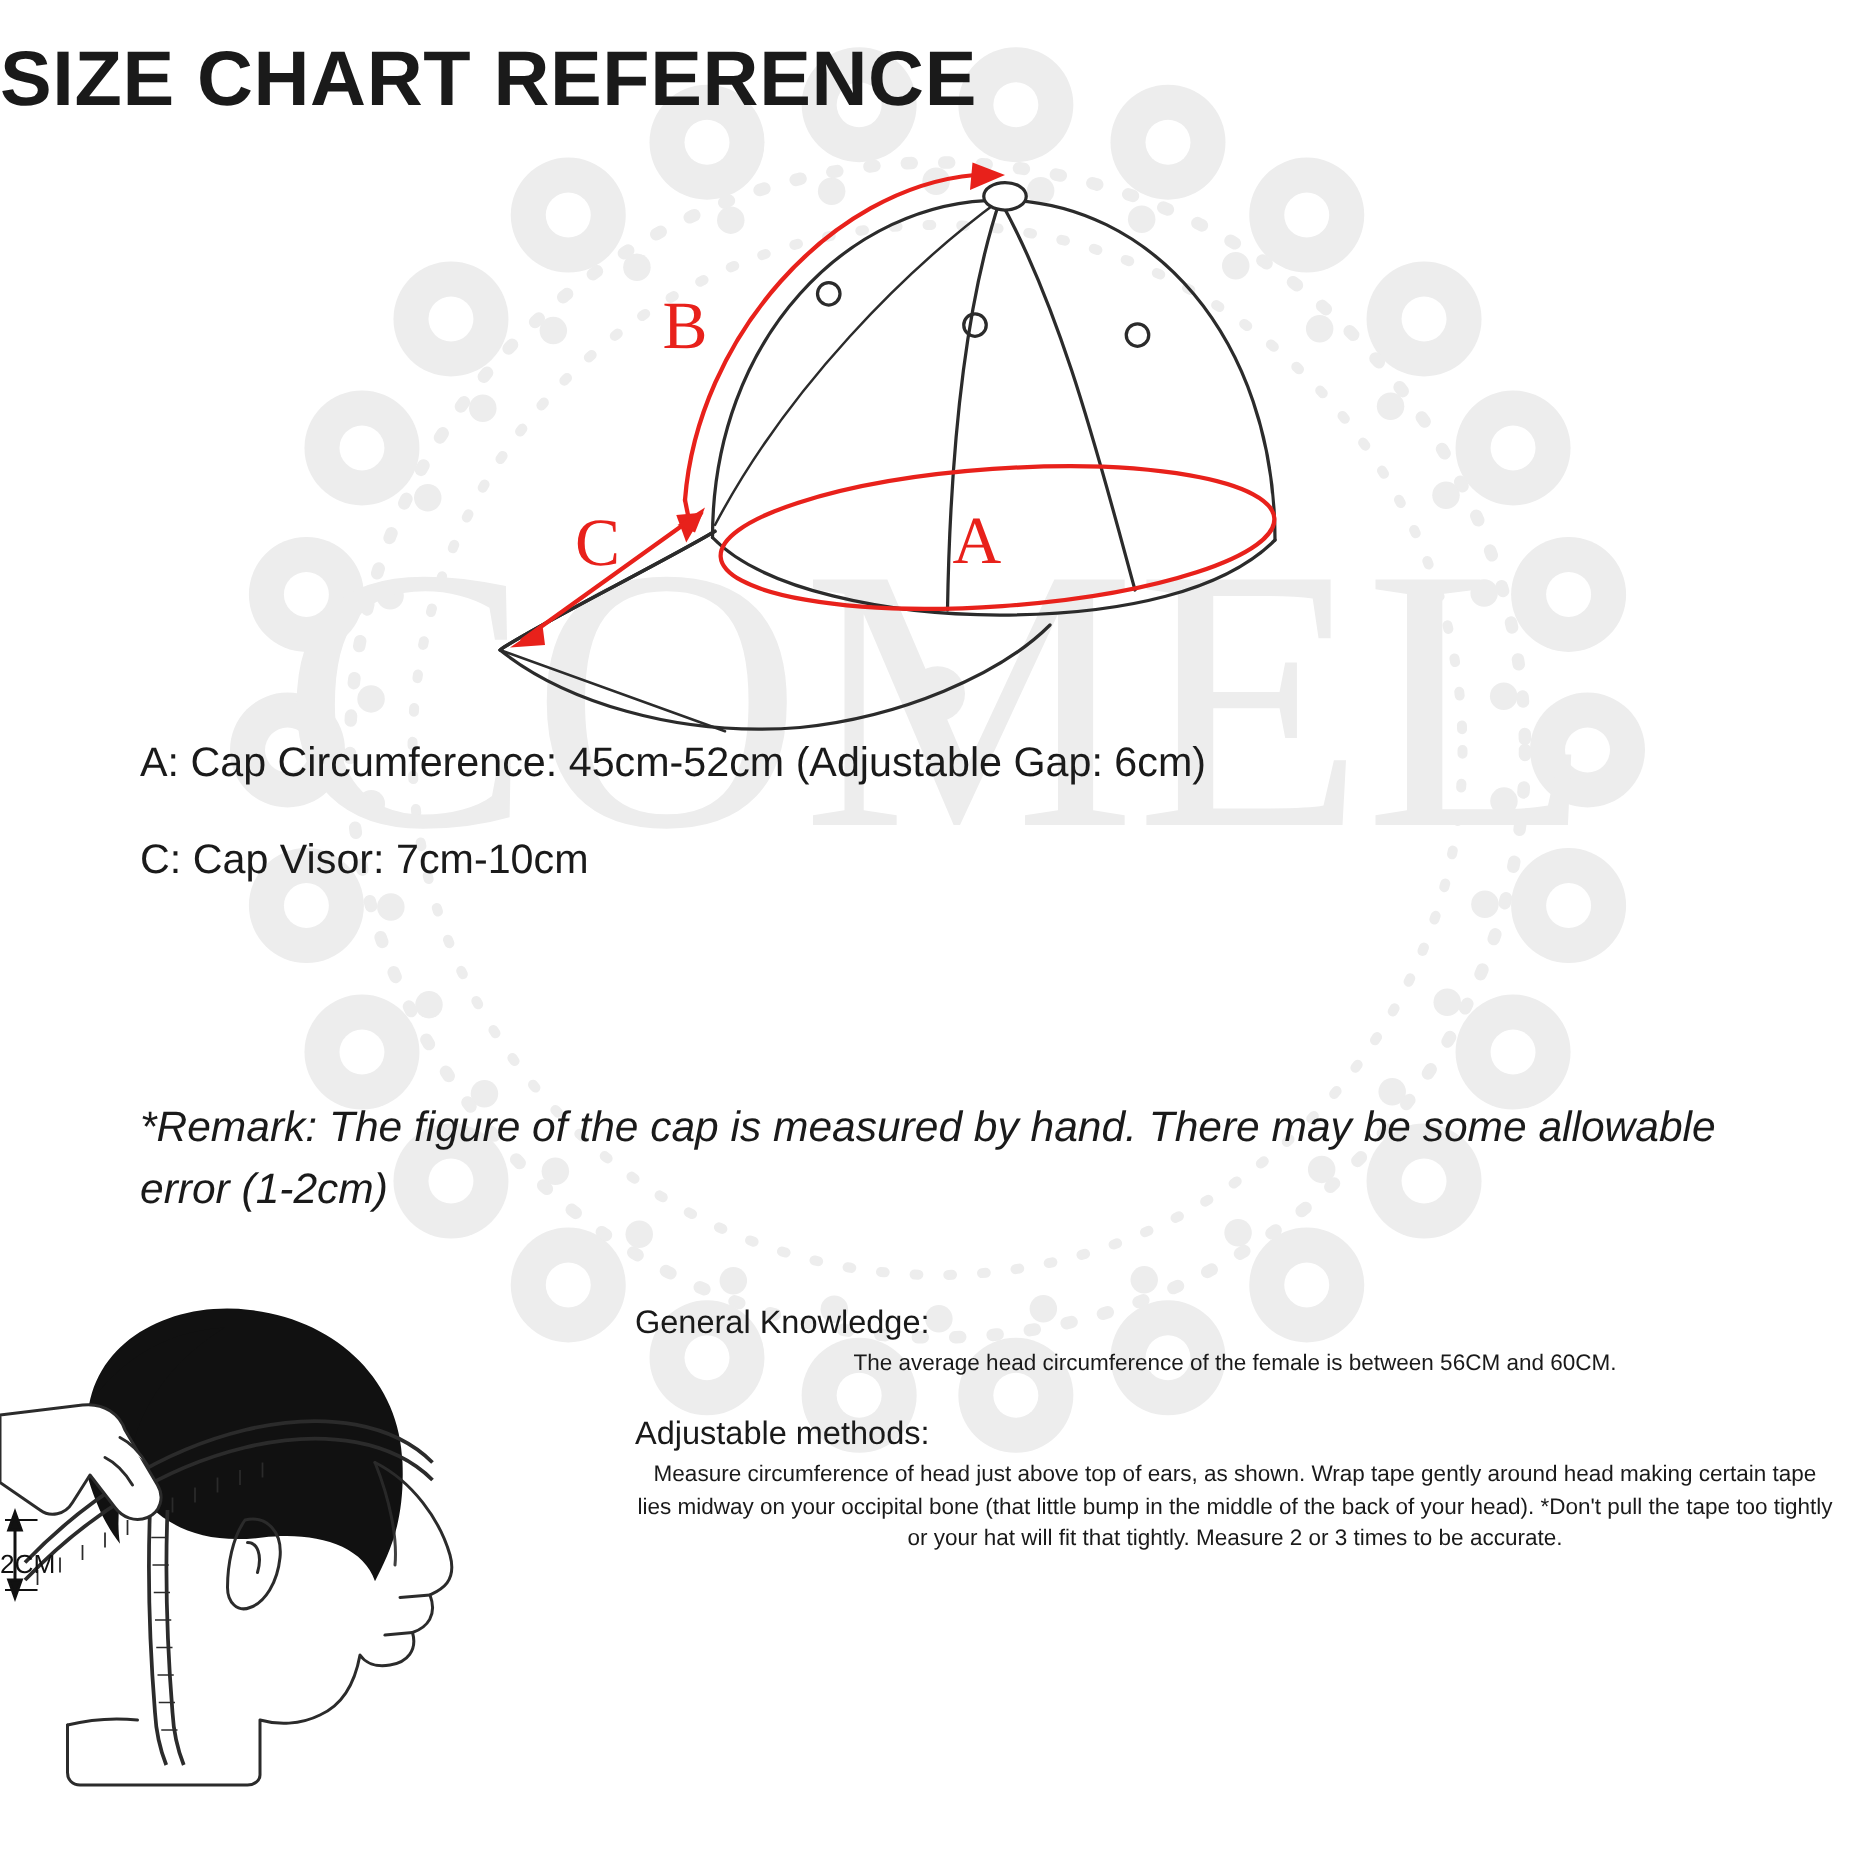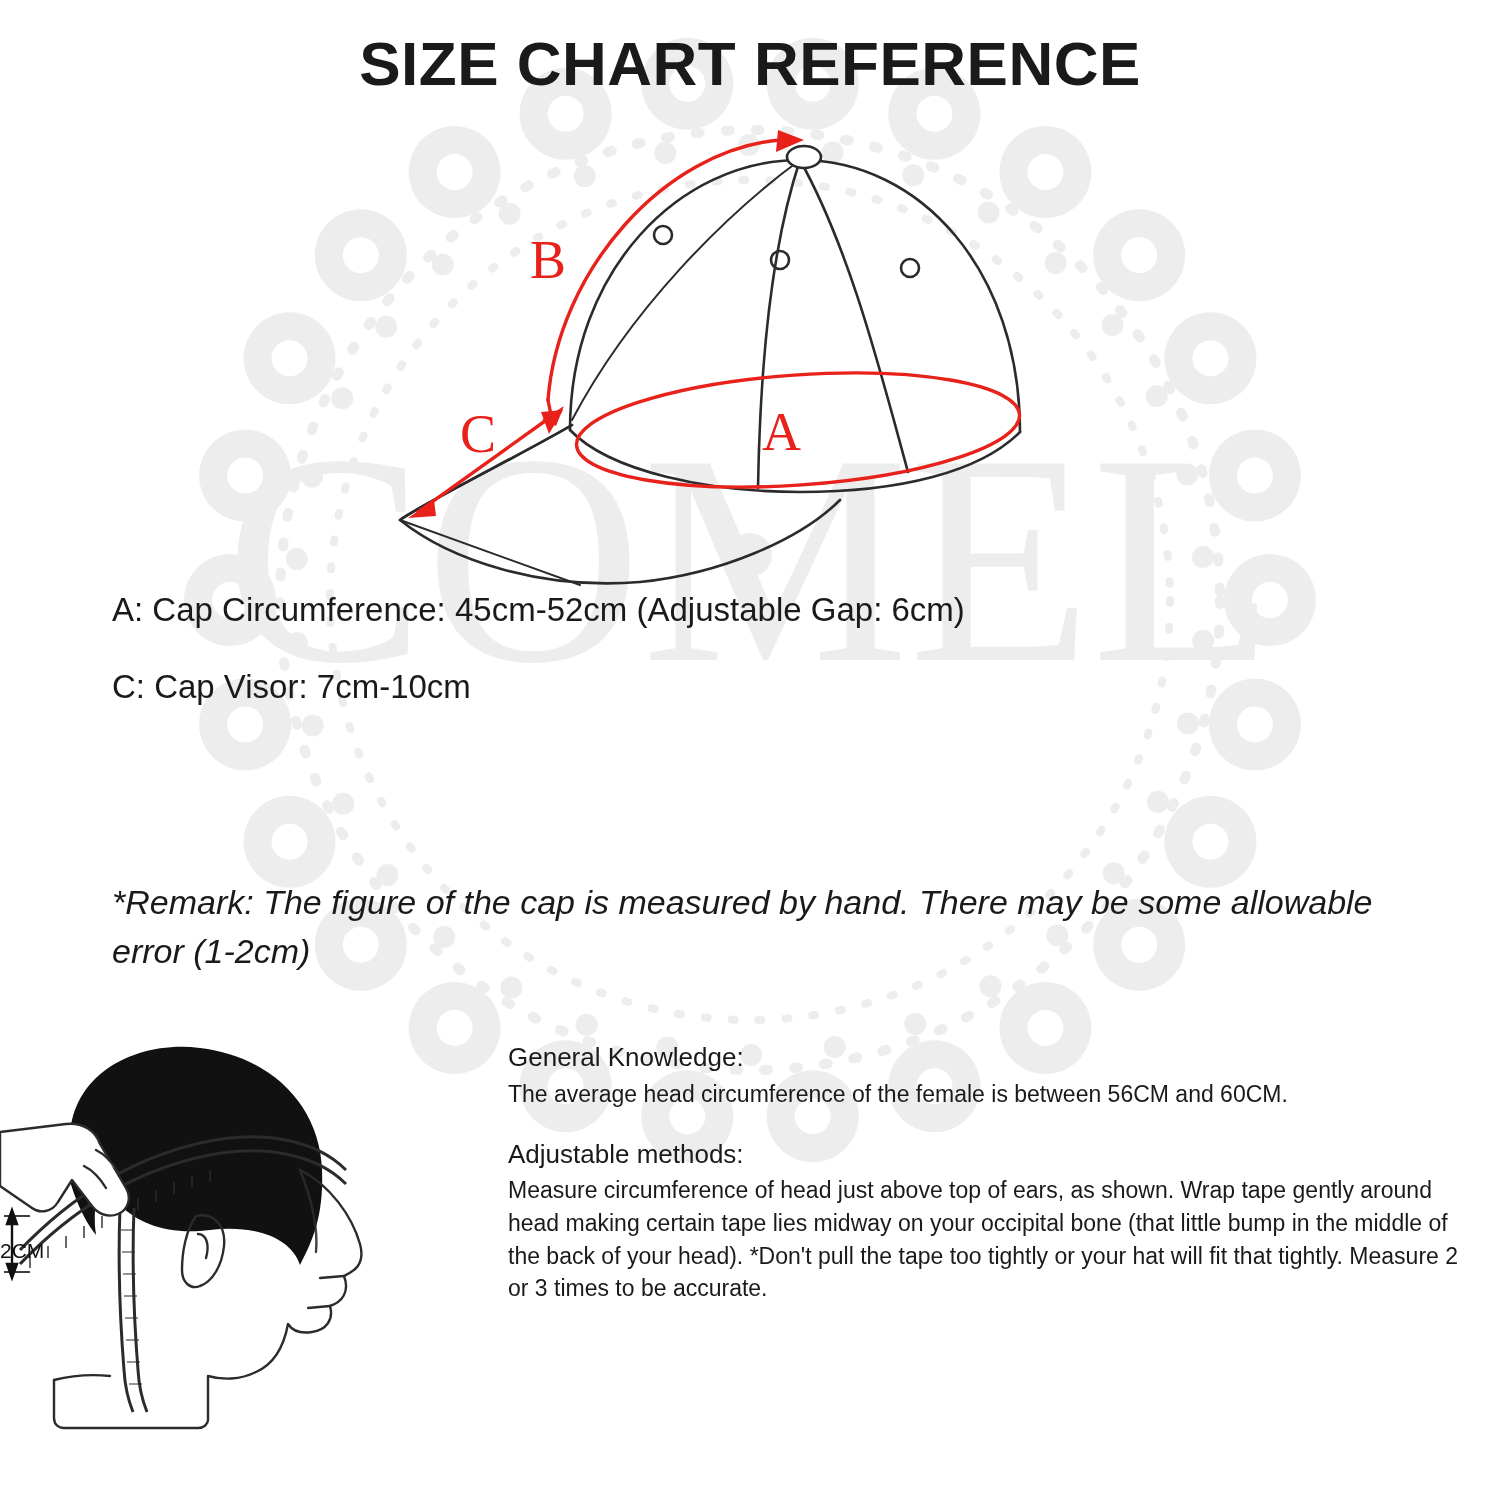--- a/index.html
+++ b/index.html
@@ -27,21 +27,20 @@
     z-index: 0;
     pointer-events: none;
   }
 
   
   #title {
     position: absolute;
     top: 28px;
     left: 0;
     width: 100%;
-    text-align: center;
     font-size: 62px;
     font-weight: bold;
     letter-spacing: 0.5px;
     z-index: 5;
     font-family: "Liberation Sans", sans-serif;
   }
 
   
   #cap-diagram {
     position: absolute;
@@ -98,24 +97,25 @@
     width: 960px;
     z-index: 4;
   }
   .info-heading {
     font-size: 26px;
     line-height: 1.38;
     margin: 0 0 2px 0;
     font-family: "Liberation Sans", sans-serif;
   }
   .info-body {
-    font-size: 23px;
+    font-size: 18px;
     line-height: 1.42;
     margin: 0;
     font-family: "Liberation Sans", sans-serif;
+    text-align: center;
   }
   .info-block { margin-bottom: 26px; }
 </style>
 </head>
 <body>
 
 <svg id="watermark" viewBox="0 0 1180 1180">
   <g fill="#ededed">
 
     <g id="dotring">

